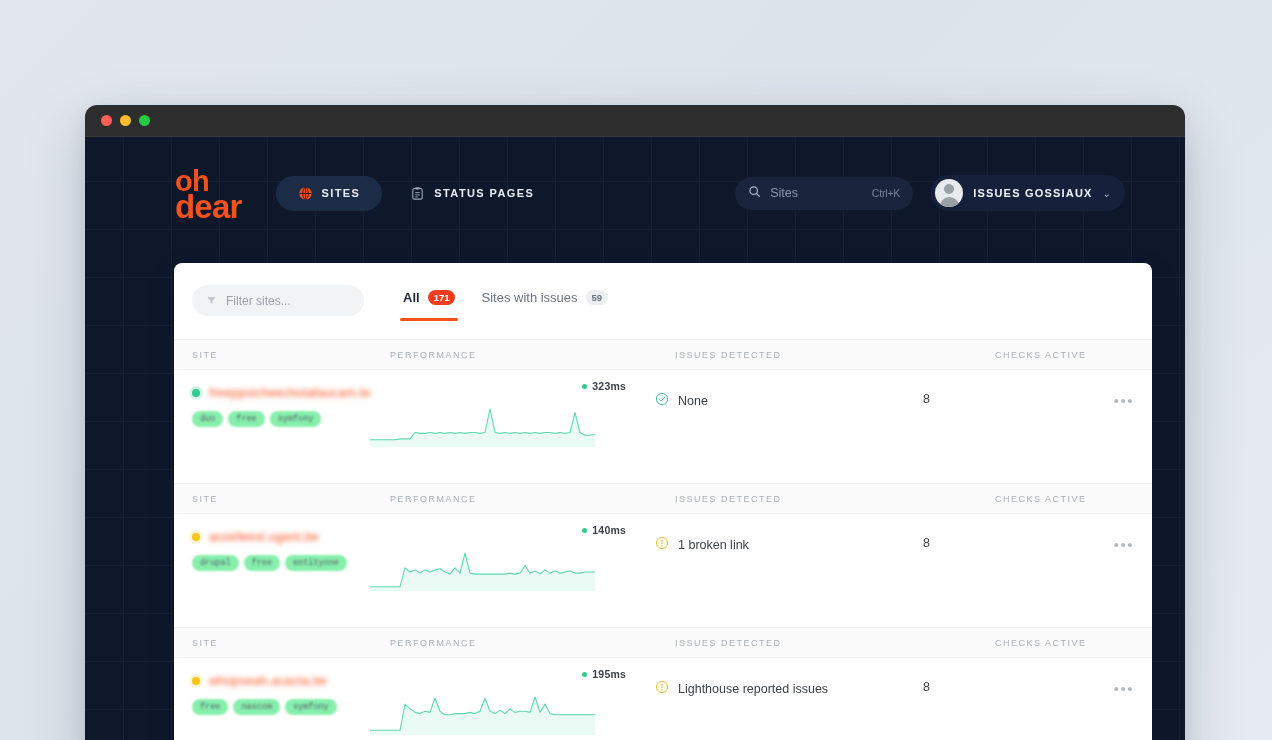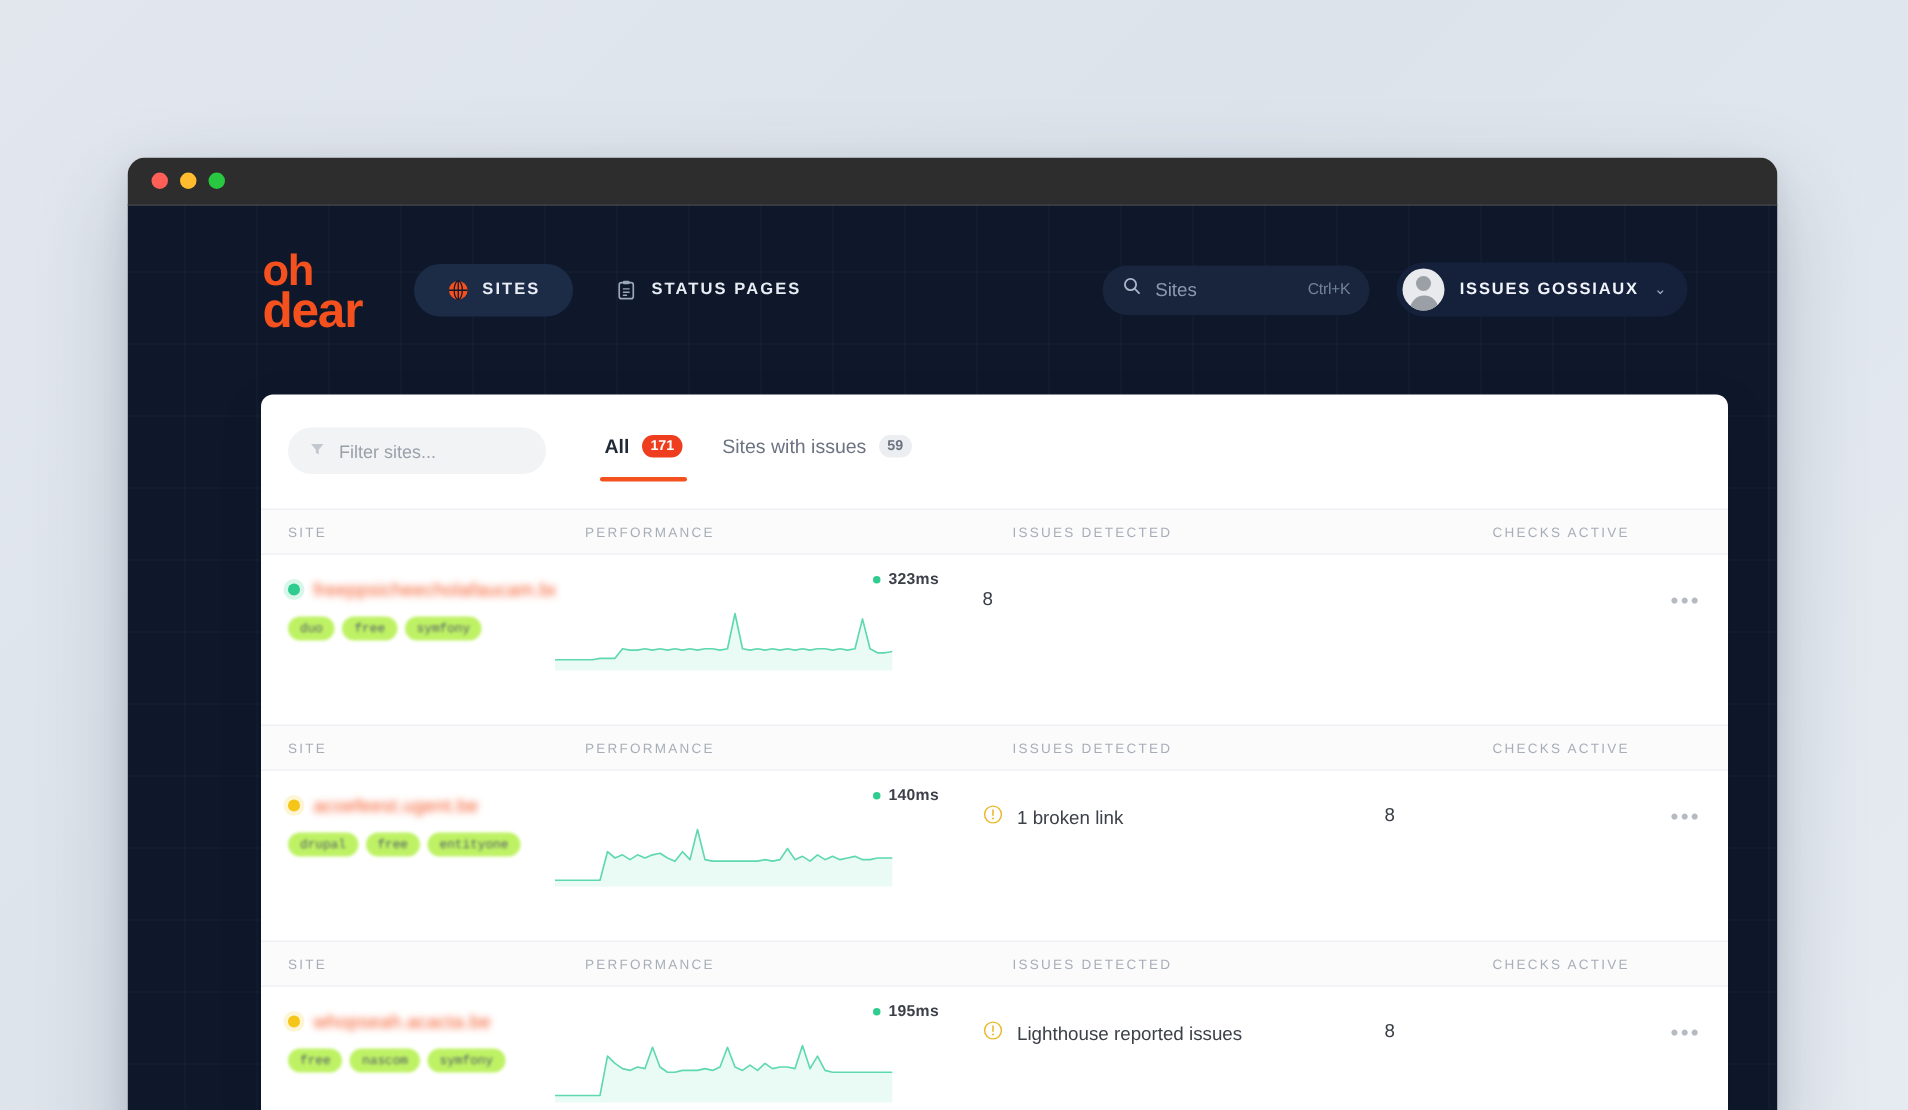--- a/index.html
+++ b/index.html
@@ -185,21 +185,21 @@
   .status-dot.warn { background: #f5c518; box-shadow: 0 0 0 3px rgba(245,197,24,0.18); }
   .site-name {
     font-size: 12.5px; color: #f4511e; font-weight: 500;
     filter: blur(2.6px);
     white-space: nowrap; overflow: hidden;
     letter-spacing: 0.2px;
   }
   .tags { display: flex; gap: 5px; margin-top: 11px; }
   .tag {
     font-size: 8.5px; color: #555d68;
-    background: #bef264;
+    background: #86efac;
     padding: 3px 8px; border-radius: 999px;
     font-family: "Liberation Mono", monospace;
     filter: blur(0.9px);
   }
 
   .perf-cell { width: 285px; flex: none; position: relative; padding-top: 2px; }
   .perf-val {
     position: absolute; right: 29px; top: -6px;
     font-size: 10.5px; color: #3c4149; font-weight: 700;
     display: flex; align-items: center; gap: 5px;
@@ -330,20 +330,29 @@
           </div>
           <div class="perf-cell">
             <div class="perf-val">
               <span class="pd"></span>
               <span>323ms</span>
             </div>
             <svg class="spark" viewBox="0 0 225 48" preserveAspectRatio="none">
               <path fill="rgba(94,217,173,0.13)" stroke="none" d="M0.0 37.8 L5.0 37.8 L10.0 37.8 L15.0 37.8 L20.0 37.8 L25.0 37.8 L30.0 36.9 L35.0 36.9 L40.0 36.9 L45.0 30.5 L50.0 31.4 L55.0 31.4 L60.0 30.5 L65.0 31.4 L70.0 30.5 L75.0 31.4 L80.0 30.5 L85.0 31.4 L90.0 30.5 L95.0 31.4 L100.0 30.5 L105.0 30.5 L110.0 31.4 L115.0 30.5 L120.0 7.0 L125.0 30.5 L130.0 31.4 L135.0 30.5 L140.0 31.4 L145.0 30.5 L150.0 31.4 L155.0 30.5 L160.0 31.4 L165.0 30.5 L170.0 31.4 L175.0 30.5 L180.0 30.5 L185.0 31.4 L190.0 30.5 L195.0 31.4 L200.0 30.5 L205.0 10.6 L210.0 30.5 L215.0 33.2 L220.0 33.2 L225.0 32.3 L225 45 L0 45 Z"></path>
               <path fill="none" stroke="#5ed9ad" stroke-width="1.1" stroke-linejoin="round" d="M0.0 37.8 L5.0 37.8 L10.0 37.8 L15.0 37.8 L20.0 37.8 L25.0 37.8 L30.0 36.9 L35.0 36.9 L40.0 36.9 L45.0 30.5 L50.0 31.4 L55.0 31.4 L60.0 30.5 L65.0 31.4 L70.0 30.5 L75.0 31.4 L80.0 30.5 L85.0 31.4 L90.0 30.5 L95.0 31.4 L100.0 30.5 L105.0 30.5 L110.0 31.4 L115.0 30.5 L120.0 7.0 L125.0 30.5 L130.0 31.4 L135.0 30.5 L140.0 31.4 L145.0 30.5 L150.0 31.4 L155.0 30.5 L160.0 31.4 L165.0 30.5 L170.0 31.4 L175.0 30.5 L180.0 30.5 L185.0 31.4 L190.0 30.5 L195.0 31.4 L200.0 30.5 L205.0 10.6 L210.0 30.5 L215.0 33.2 L220.0 33.2 L225.0 32.3"></path>
             </svg>
+          </div>
+          <div class="iss-cell">
+            <span>
+              <svg viewBox="0 0 16 16" width="14" height="14">
+                <circle cx="8" cy="8" r="6.4" fill="none" stroke="#3fc08b" stroke-width="1.1"></circle>
+                <path d="M5 8.2l2.1 2.1 4-4.3" fill="none" stroke="#3fc08b" stroke-width="1.1" stroke-linecap="round" stroke-linejoin="round"></path>
+              </svg>
+            </span>
+            <span>None</span>
           </div>
           <div class="chk-cell">8</div>
           <div class="menu-cell">
             <span class="menu-dots">•••</span>
           </div>
         </div>
       </div>
 
       <div class="row-block">
         <div class="row-head">

